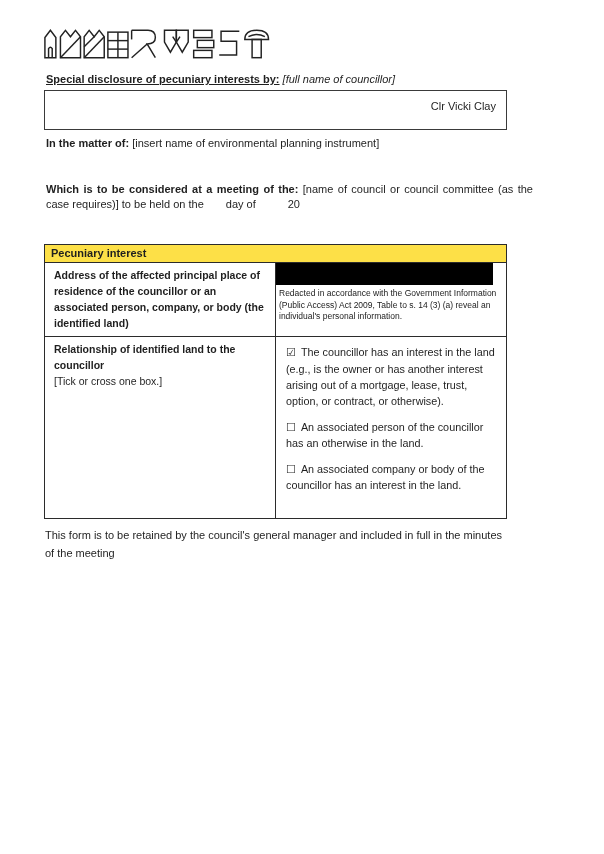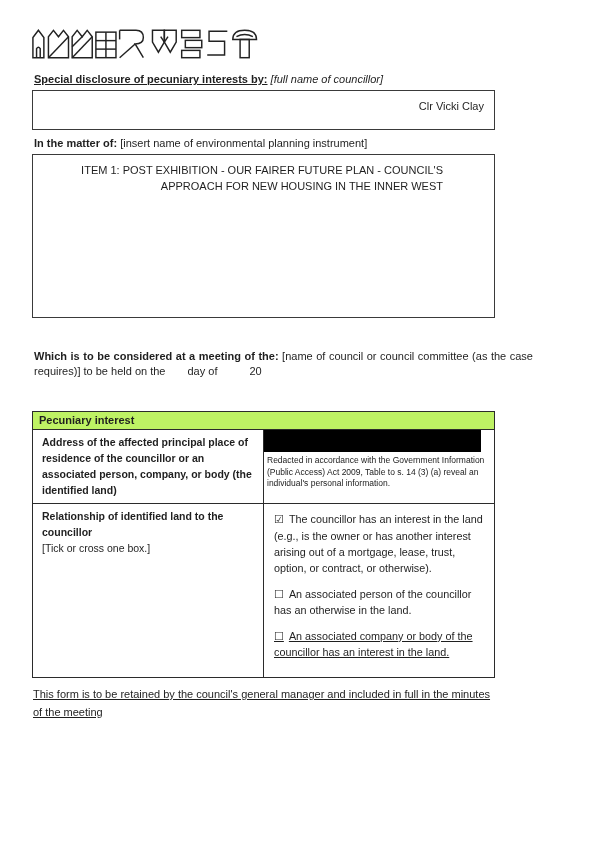--- a/index.html
+++ b/index.html
@@ -12,21 +12,21 @@
     height: 854px;
     overflow: hidden;
     font-family: "Liberation Sans", sans-serif;
     color: #1f1f1f;
     -webkit-font-smoothing: antialiased;
   }
   .page {
     box-sizing: border-box;
     width: 604px;
     height: 711px;
-    padding: 28px 71px 0 32px;
+    padding: 28px 71px 0 44px;
     background: #ffffff;
   }
   
   .logo-wrap {
     height: 32px;
     margin-bottom: 12px;
   }
   .logo-wrap svg {
     display: block;
     height: 32px;
@@ -70,21 +70,21 @@
     border-collapse: collapse;
     width: 463px;
     margin-top: 33px;
     table-layout: fixed;
   }
   table.pecuniary td {
     border: 1px solid #2b2b2b;
     vertical-align: top;
   }
   td.tbl-header {
-    background: #bef264;
+    background: #fde047;
     font-weight: 700;
     font-size: 11px;
     padding: 2px 6px 3px 6px;
   }
   td.label-cell {
     width: 202px;
     font-weight: 700;
     font-size: 10.5px;
     line-height: 1.5;
     padding: 5px 4px 5px 9px;
@@ -108,33 +108,32 @@
     padding: 3px 6px 6px 3px;
     margin: 0;
     color: #222222;
   }
   .tick-instr {
     font-weight: 400;
     display: block;
   }
   .options-cell-inner { padding: 8px 8px 8px 10px; }
   .opt { margin: 0 0 10px 0; }
-  .opt:last-child { margin-bottom: 8px; text-decoration: underline; }
+  .opt:last-child { margin-bottom: 16px; }
   .cb {
     font-family: "DejaVu Sans", sans-serif;
     font-size: 11px;
     margin-right: 5px;
   }
   
   .footer-note {
     width: 463px;
     font-size: 11px;
     line-height: 1.6;
     margin: 8px 0 0 1px;
-    text-decoration: underline;
   }
 </style>
 </head>
 <body>
 
 <div class="page">
 
   <div class="logo-wrap">
     <svg viewBox="0 0 252 34" fill="none" stroke="#222222" stroke-width="1.6">
       <title>INNER WEST</title>
@@ -173,23 +172,20 @@
       <rect x="228" y="12" width="10" height="20"></rect>
     </svg>
   </div>
 
   <p class="h-line"><b class="underlined">Special disclosure of pecuniary interests by:</b> <span class="bracket-italic">[full name of councillor]</span></p>
   <div class="field-box box-name">
     <p class="val">Clr Vicki Clay</p>
   </div>
 
   <p class="h-line sec2"><b>In the matter of:</b> <span class="bracket-plain">[insert name of environmental planning instrument]</span></p>
-  <div class="field-box box-matter">
-    <p class="val">ITEM 1: POST EXHIBITION - OUR FAIRER FUTURE PLAN - COUNCIL'S APPROACH FOR NEW HOUSING IN THE INNER WEST</p>
-  </div>
 
   <p class="h-line sec3"><b>Which is to be considered at a meeting of the: </b><span class="bracket-plain">[name of council or council committee (as the case requires)] to be held on the</span><span class="blank-gap gap-1"></span><span class="bracket-plain">day of</span><span class="blank-gap gap-2"></span><span class="bracket-plain">20</span></p>
 
   <table class="pecuniary">
     <tbody>
         <tr>
       <td class="tbl-header" colspan="2">Pecuniary interest</td>
     </tr>
     <tr>
       <td class="label-cell">Address of the affected principal place of residence of the councillor or an associated person, company, or body (the identified land)</td>

